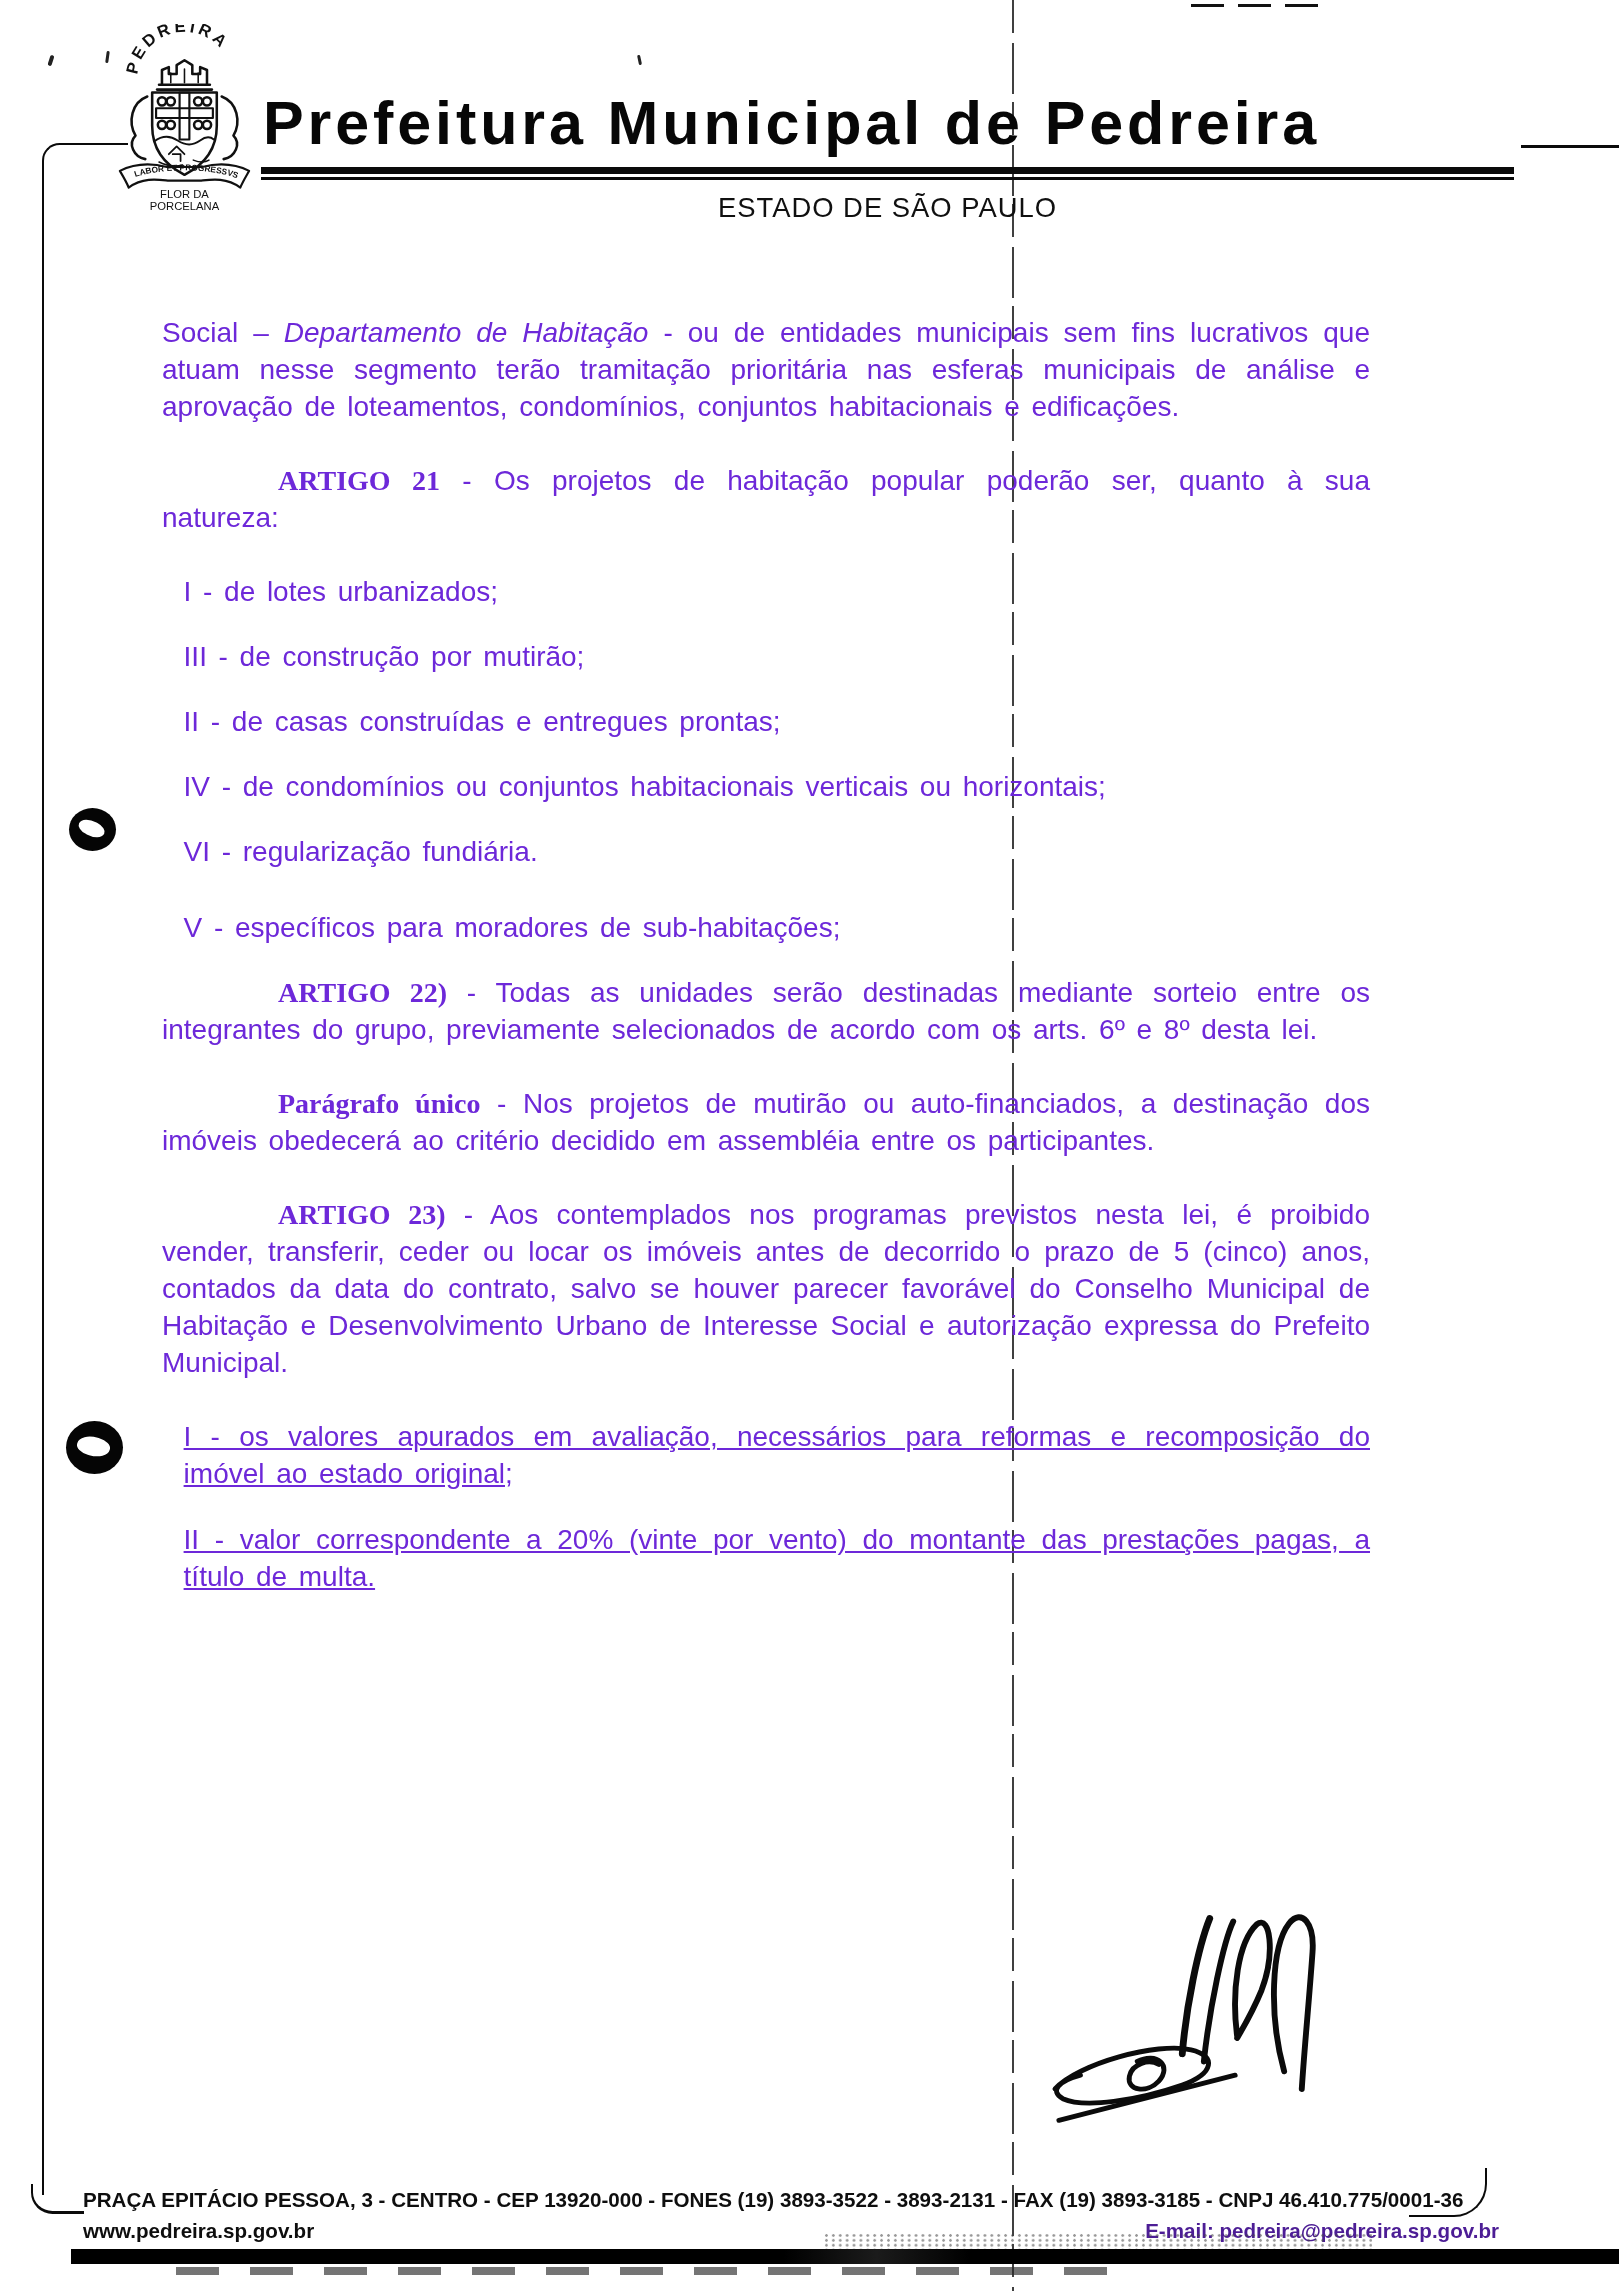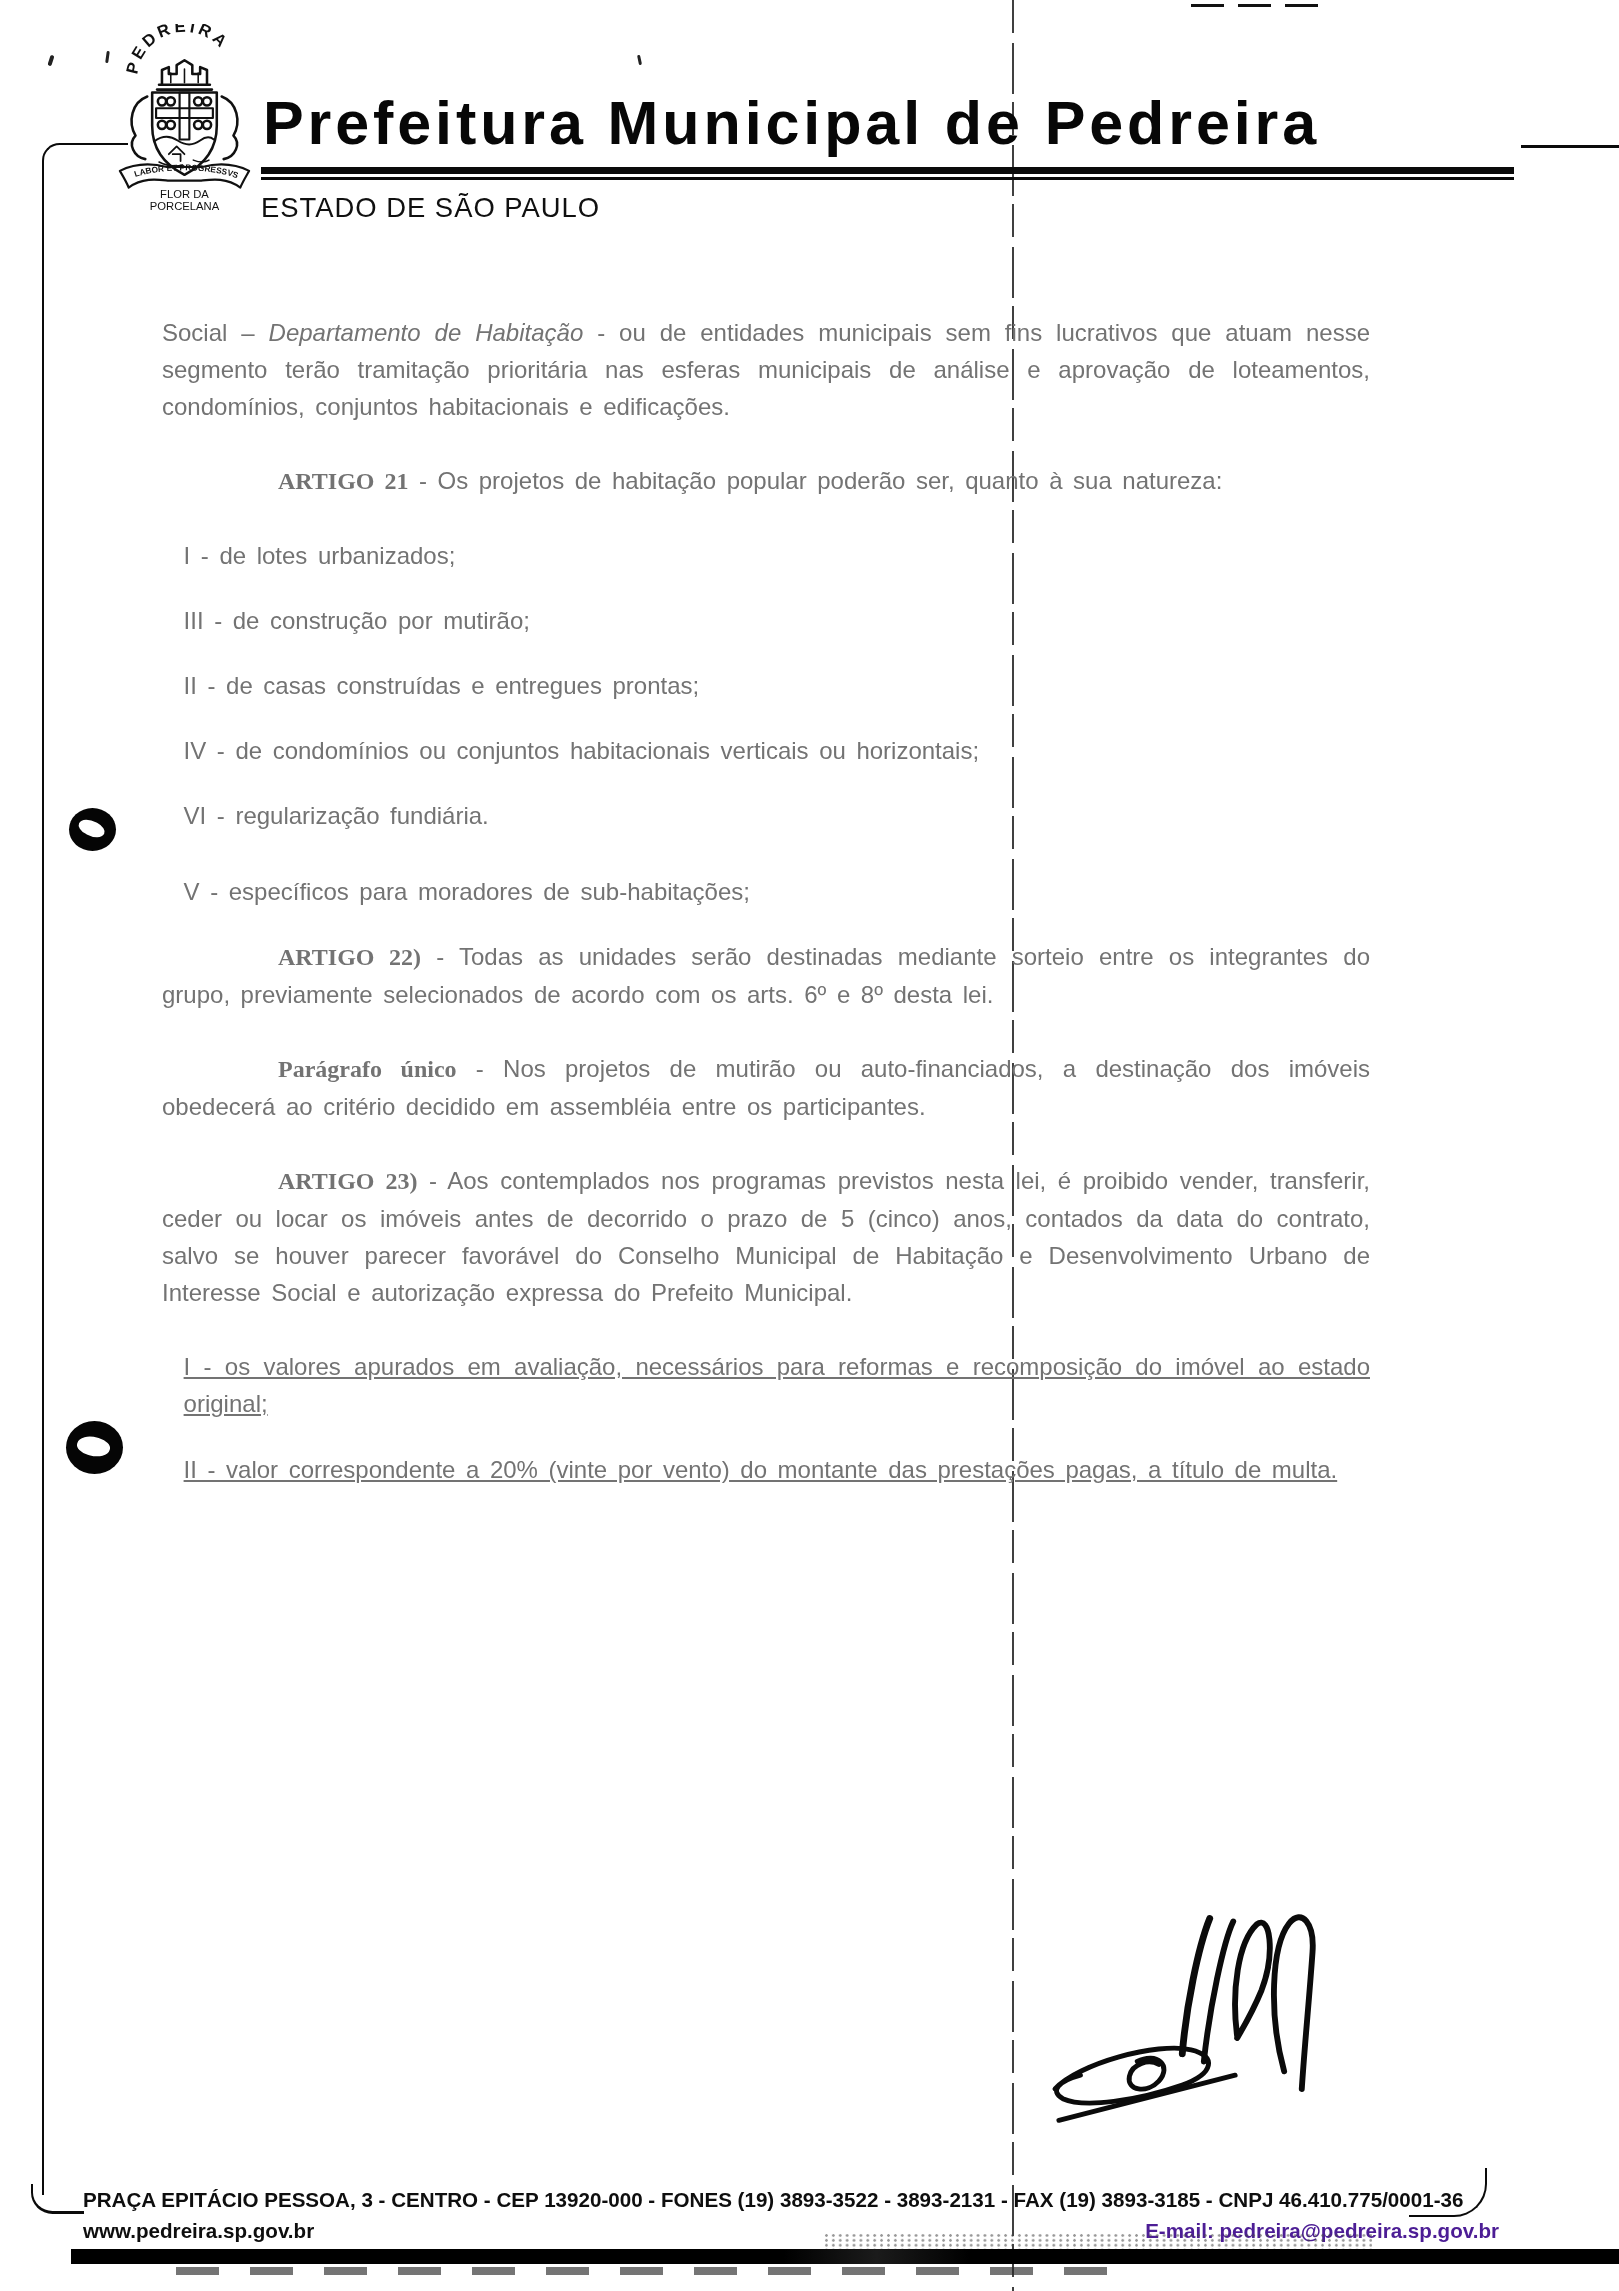--- a/index.html
+++ b/index.html
@@ -67,28 +67,28 @@
   .crest { position:absolute; left:100px; top:23.5px; width:167px; height:188px; }
   .main-title {
     position:absolute; left:263px; top:93px;
     font-size:61px; font-weight:bold; letter-spacing:3.9px;
     line-height:1; white-space:nowrap; color:#070707;
   }
   .title-rule-thick { position:absolute; left:261px; top:167px; width:1253px; height:6.9px; background:#0a0a0a; }
   .title-rule-thin  { position:absolute; left:261px; top:177px; width:1253px; height:2.9px; background:#0a0a0a; }
   .subtitle {
     position:absolute; left:261px; top:192px; width:1253px;
-    font-size:27.4px; letter-spacing:1px; color:#101010;
+    text-align:center; font-size:27.4px; letter-spacing:1px; color:#101010;
   }
 
   
   .doc-text {
     position:absolute; left:162px; top:314px; width:1208px;
-    font-size:24px; line-height:37px; text-align:justify;
-    word-spacing:3.9px; color:#737373;
+    font-size:28px; line-height:37px; text-align:justify;
+    word-spacing:3.9px; color:#6d28d9;
   }
   .doc-text p { margin:0 0 37px 0; }
   .doc-text p.ind { text-indent:116px; }
   .doc-text p.item { padding-left:21.6px; margin-bottom:28px; text-align:left; }
   .doc-text p.item2 { padding-left:21.6px; margin-bottom:29px;text-decoration:underline; }
   .b { font-weight:bold;font-family:Liberation Serif, serif; }
   .i { font-style:italic; }
 
   
   .signature { position:absolute; left:990px; top:1897px; width:412px; height:284px; }

